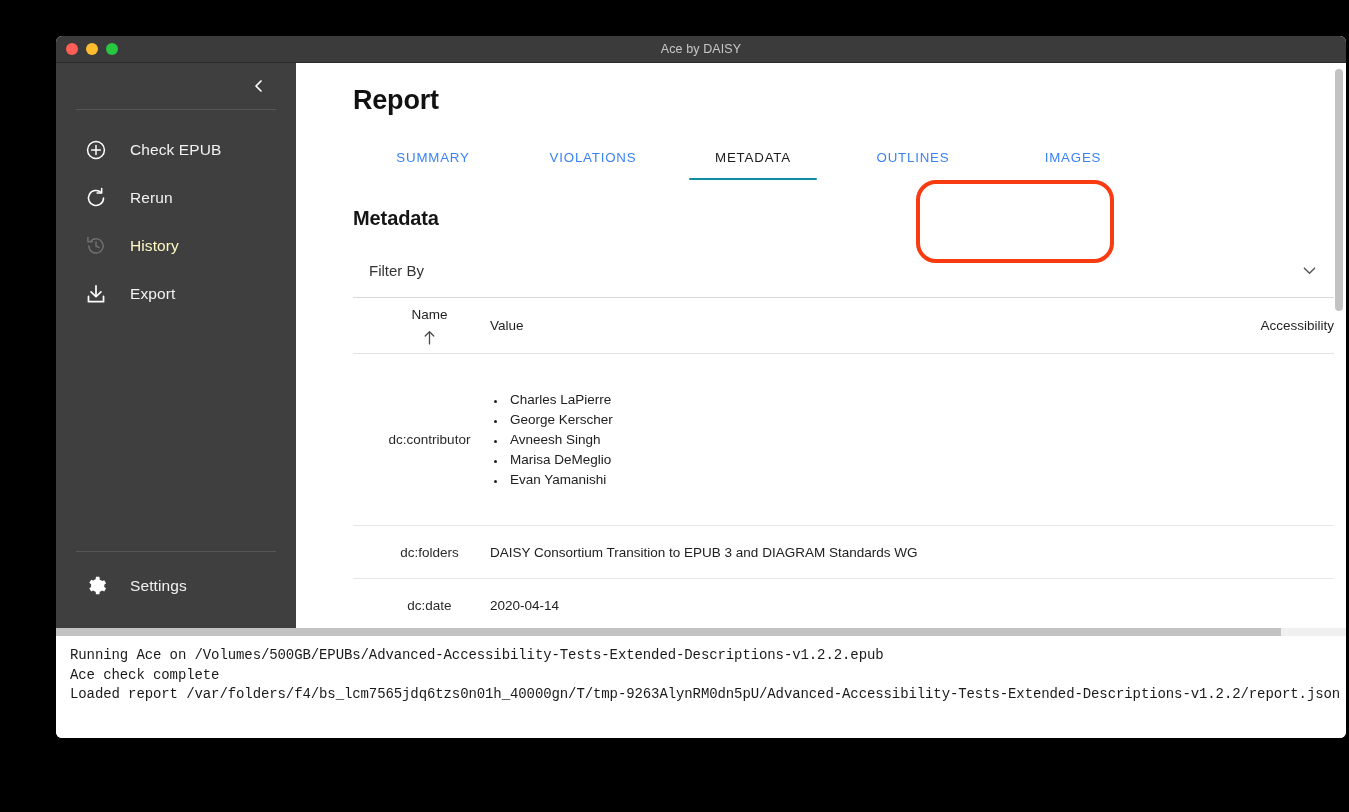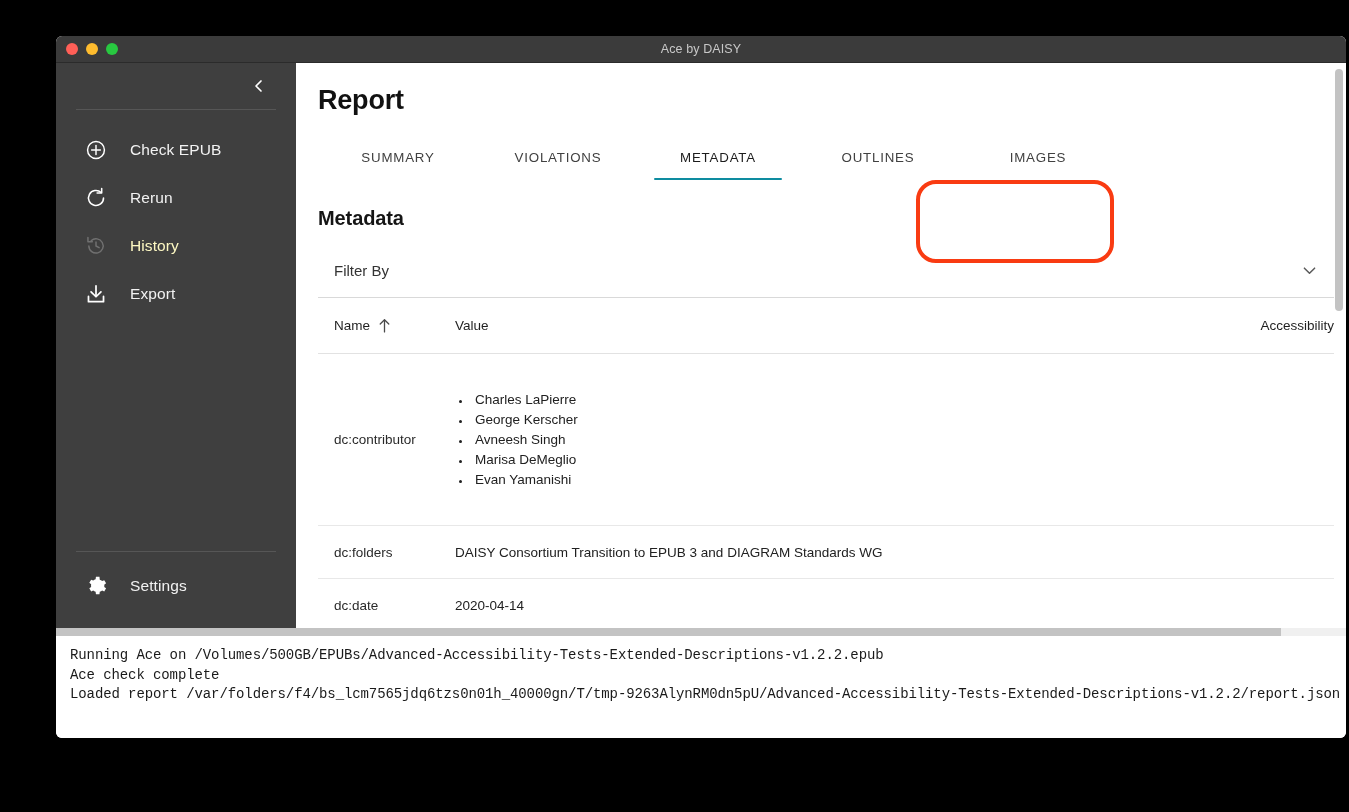--- a/index.html
+++ b/index.html
@@ -106,20 +106,21 @@
   
   .main {
     flex: 1;
     background: #ffffff;
     position: relative;
     overflow: hidden;
   }
   .main-inner {
     padding: 22px 0 0 0;
     height: 100%;
+    margin-left: 35px;
   }
   .page-title {
     font-size: 27px;
     font-weight: bold;
     color: #111111;
     padding-left: 22px;
     letter-spacing: -0.2px;
   }
 
   
@@ -127,21 +128,21 @@
     display: flex;
     margin-top: 20px;
     padding-left: 22px;
     position: relative;
   }
   .tab {
     width: 160px;
     text-align: center;
     font-size: 13.3px;
     letter-spacing: 0.8px;
-    color: #404040;
+    color: #3b82f6;
     padding: 14px 0 15px;
     position: relative;
     cursor: pointer;
     user-select: none;
   }
   .tab.active { color: #1c1c1c; }
   .tab .underline {
     position: absolute;
     left: 16px; right: 16px; bottom: 0;
     height: 2.5px;
@@ -187,21 +188,21 @@
 
   
   .thead {
     display: flex;
     align-items: center;
     height: 56px;
     border-bottom: 1px solid #e2e2e2;
     font-size: 13.5px;
     color: #1f1f1f;
   }
-  .col-name  { width: 137px; padding-left: 16px; display: flex; align-items: center; gap: 8px; }
+  .col-name  { width: 137px; padding-left: 16px; display: flex; align-items: center; gap: 8px; flex-direction: column; }
   .col-value { flex: 1; }
   .col-acc   { width: 140px; text-align: right; }
   .sort-arrow { display: inline-flex; align-items: center; }
 
   .trow {
     display: flex;
     align-items: center;
     border-bottom: 1px solid #e8e8e8;
     font-size: 13.5px;
     color: #212121;

